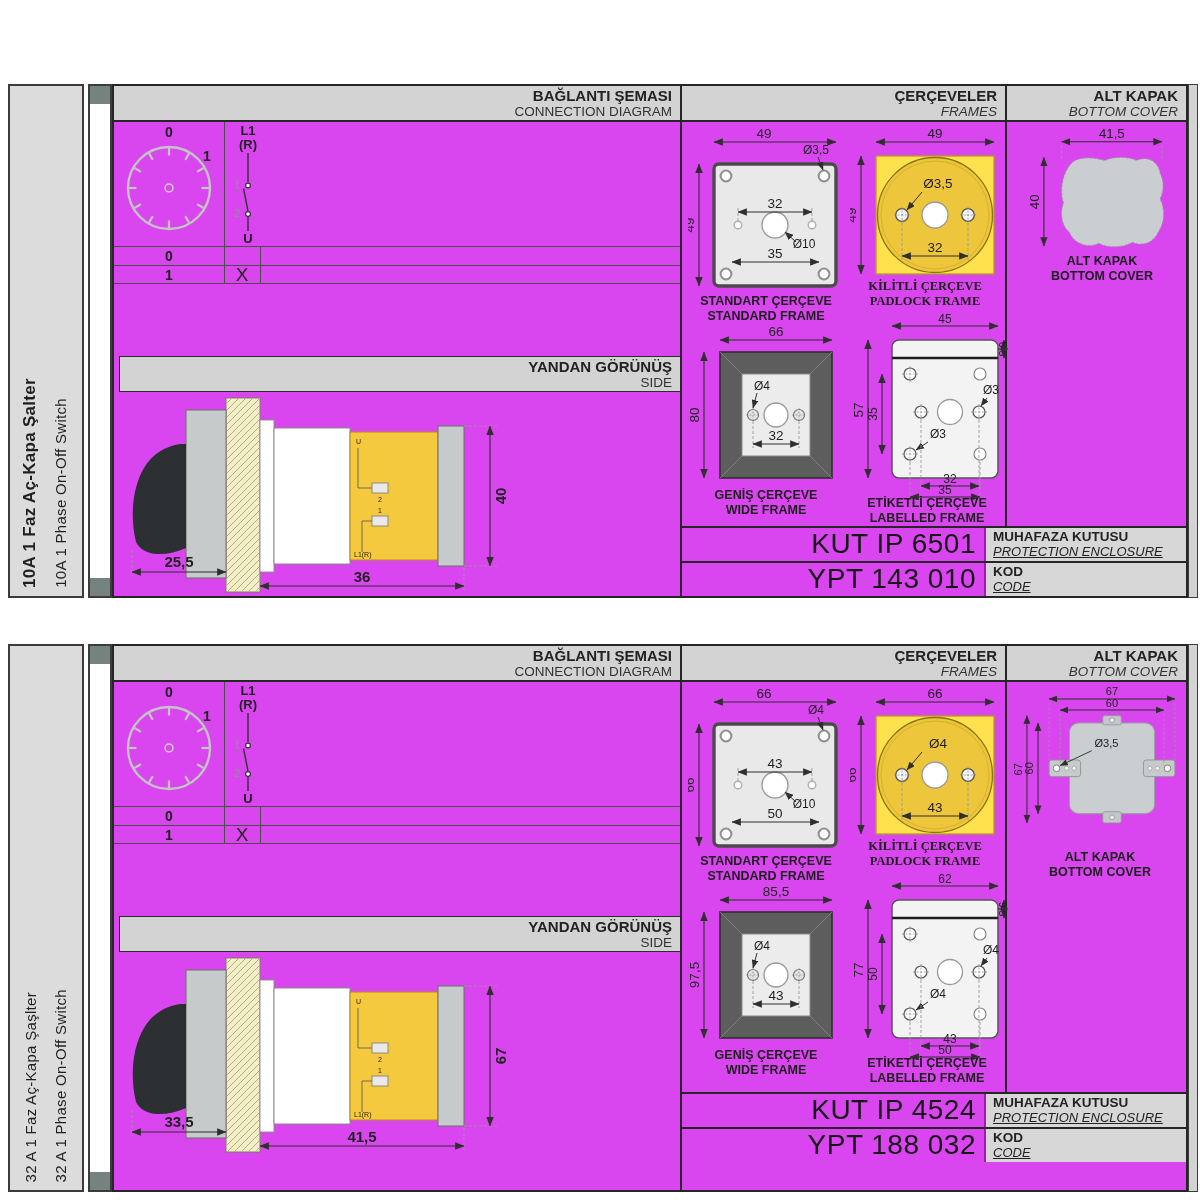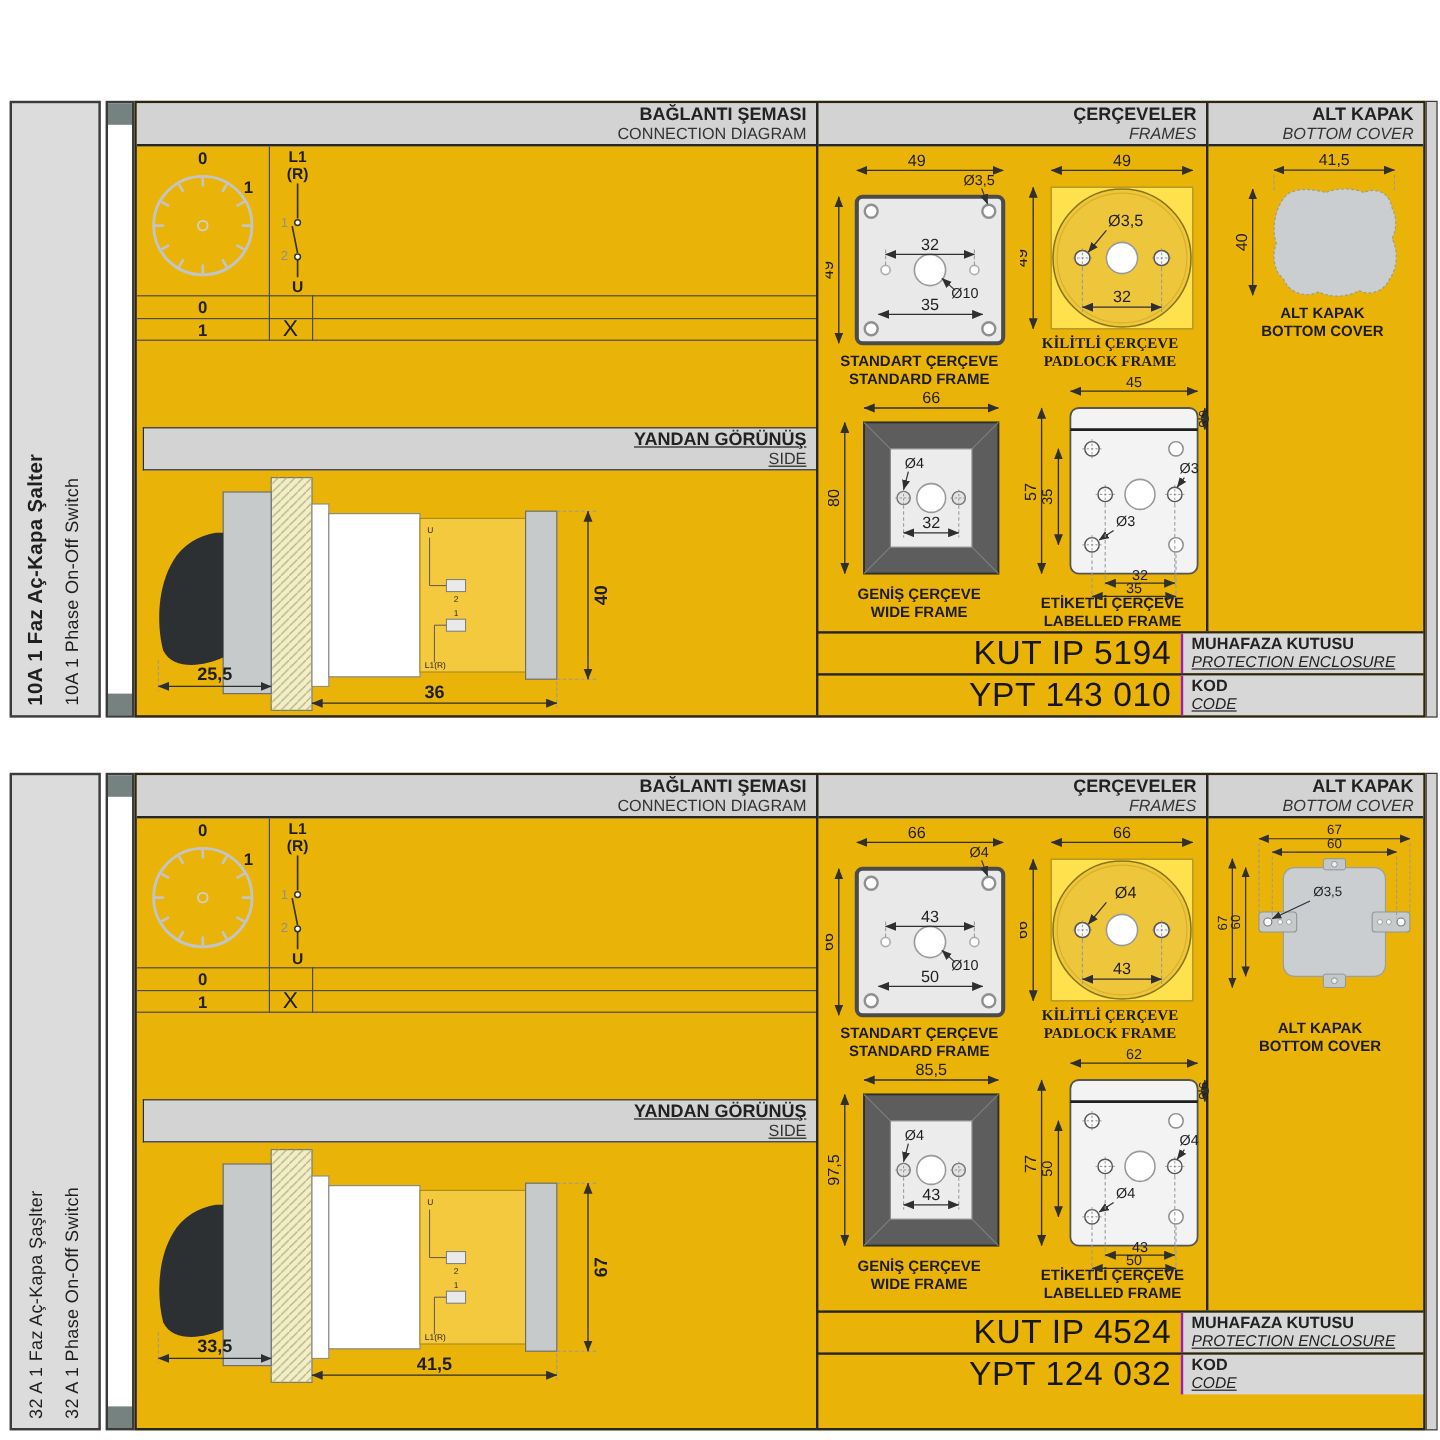--- a/index.html
+++ b/index.html
@@ -18,21 +18,21 @@
   .ven1 { left:42px; font-size:15px; }
   .vtr2 { left:12px; font-size:15px; }
   .ven2 { left:42px; font-size:15px; }
 
   .strip { position:absolute; left:88px; top:0; bottom:0; width:24px; background:#fff;
            border:2px solid #3b3b3b; box-sizing:border-box; }
   .sq { position:absolute; left:0; width:100%; height:18px; background:#75827f; }
   .sqt { top:0; } .sqb { bottom:0; }
 
   .content { position:absolute; left:112px; top:0; bottom:0; width:1076px;
-             background:#eab308; border:2px solid #262626; box-sizing:border-box; }
+             background:#d946ef; border:2px solid #262626; box-sizing:border-box; }
   .rstrip { position:absolute; left:1188px; top:0; bottom:0; width:10px; background:#d3d3d3;
             border:1.5px solid #3b3b3b; box-sizing:border-box; }
 
   .hcell { position:absolute; top:0; height:36px; background:#d3d3d3;
            border-bottom:2px solid #262626; box-sizing:border-box; }
   .hc1 { left:0;     width:568px; border-right:2px solid #262626; }
   .hc2 { left:568px; width:325px; border-right:2px solid #262626; }
   .hc3 { left:893px; width:179px; }
   .h1 { font-weight:700; font-size:15px; text-align:right; padding:1px 8px 0 0; line-height:17px; }
   .h2 { font-size:13.5px; text-align:right; padding-right:8px; color:#333; line-height:15px; }
@@ -45,21 +45,21 @@
   .dialsvg { position:absolute; left:0;  top:36px; }
   .swsvg   { position:absolute; left:100px; top:36px; }
   .vline1 { position:absolute; left:110px; top:36px; width:0; height:162px; border-left:1.6px solid #4c4c4c; }
   .vline2 { position:absolute; left:146px; top:160px; width:0; height:38px; border-left:1.6px solid #4c4c4c; }
   .crow  { position:absolute; left:0; width:566px; height:17px; border-top:1.6px solid #4c4c4c; }
   .crow0 { top:160px; } .crow1 { top:179px; border-bottom:1.6px solid #4c4c4c; }
   .cpos  { position:absolute; left:0; width:110px; text-align:center; font-weight:700; font-size:14px; line-height:18px; }
   .cmark { position:absolute; left:110px; width:36px; text-align:center; font-size:19px; line-height:17px; }
 
   .shead { position:absolute; left:5px; top:270px; width:561px; height:36px; background:#d3d3d3;
-           border:1.6px solid #2c2c2c; border-right:none; box-sizing:border-box;text-decoration:underline; }
+           border:1.6px solid #2c2c2c; border-right:none; box-sizing:border-box; }
   .sidesvg { position:absolute; left:8px; top:310px; }
 
   .f-std  { position:absolute; left:574px; top:38px; }
   .f-pad  { position:absolute; left:736px; top:38px; }
   .f-wide { position:absolute; left:576px; top:240px; }
   .f-lab  { position:absolute; left:736px; top:228px; }
   .coversvg1 { position:absolute; left:903px; top:40px; }
   .coversvg2 { position:absolute; left:898px; top:40px; }
 
   .cap { position:absolute; text-align:center; font-weight:700; font-size:12.5px;
@@ -350,21 +350,21 @@
       <line class="dl" x1="26" y1="32" x2="26" y2="122" marker-start="url(#arr)" marker-end="url(#arr)"></line>
       <text x="21" y="77" text-anchor="middle" class="dt" transform="rotate(-90 21 77)">40</text>
     </svg>
     <div class="cap cap-cov1">
       <div>ALT KAPAK</div>
       <div>BOTTOM COVER</div>
     </div>
 
     <div class="rows">
       <div class="rrow">
-        <div class="bigcode">KUT IP 5194</div>
+        <div class="bigcode">KUT IP 6501</div>
         <div class="glabel">
           <div class="gl1">MUHAFAZA KUTUSU</div>
           <div class="gl2">PROTECTION ENCLOSURE</div>
         </div>
       </div>
       <div class="rrow">
         <div class="bigcode">YPT 143 010</div>
         <div class="glabel">
           <div class="gl1">KOD</div>
           <div class="gl2">CODE</div>
@@ -644,21 +644,21 @@
 
     <div class="rows">
       <div class="rrow">
         <div class="bigcode">KUT IP 4524</div>
         <div class="glabel">
           <div class="gl1">MUHAFAZA KUTUSU</div>
           <div class="gl2">PROTECTION ENCLOSURE</div>
         </div>
       </div>
       <div class="rrow">
-        <div class="bigcode">YPT 124 032</div>
+        <div class="bigcode">YPT 188 032</div>
         <div class="glabel">
           <div class="gl1">KOD</div>
           <div class="gl2">CODE</div>
         </div>
       </div>
     </div>
   </div>
 </div>
 
 </body></html>

